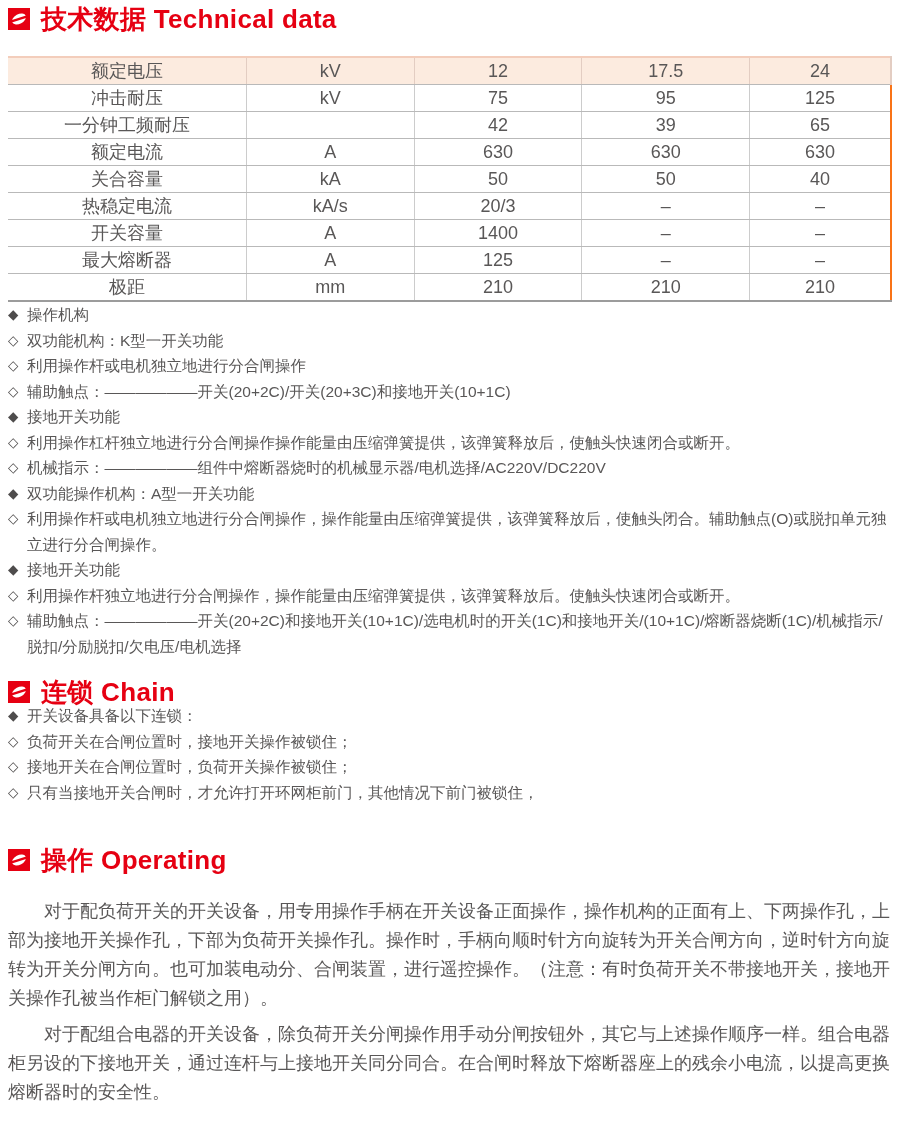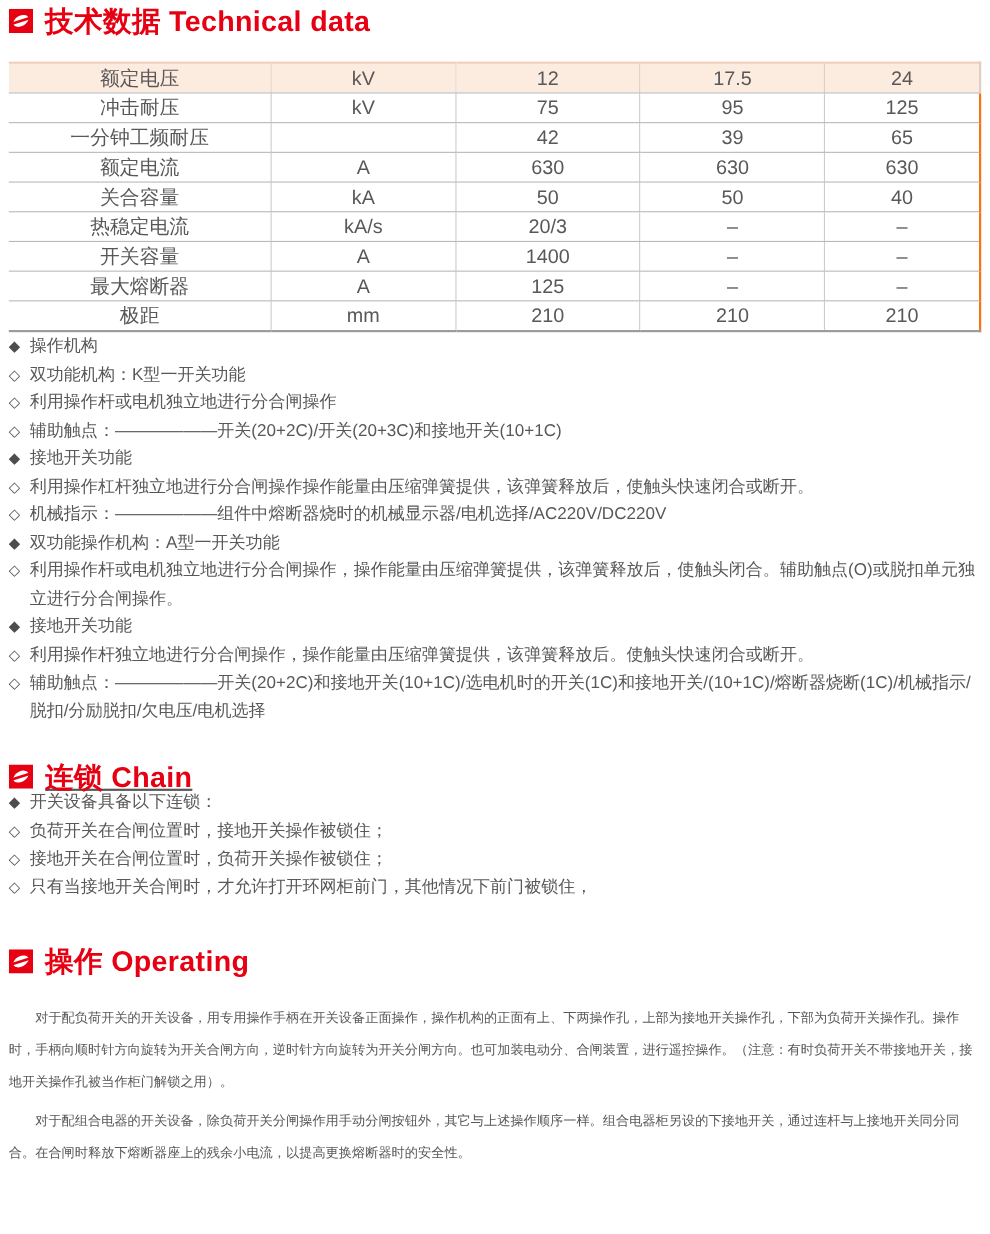--- a/index.html
+++ b/index.html
@@ -24,21 +24,21 @@
   .sec-head .logo{width:22px;height:22px;flex:0 0 22px;display:block;}
   .sec-title{
     color:var(--accent);
     font-size:26px;
     font-weight:600;
     letter-spacing:.3px;
     margin:0;
     line-height:22px;
   }
   .mt-technical{margin-top:2px;}
-  .mt-chain{margin-top:36px;text-decoration:underline;}
+  .mt-chain{margin-top:22px;}
   .mt-operating{margin-top:44px;}
 
   table.spec{
     border-collapse:collapse;
     table-layout:fixed;
     width:884px;
     margin-top:26px;
   }
   table.spec td{
     text-align:center;
@@ -75,21 +75,21 @@
     color:#4e4c4c;
   }
   ul.dlist .li-text{flex:1;}
   .mech-list{margin-top:36px;}
   .chain-list{margin-top:28px;}
   .chain-list li{line-height:27px;}
 
   .paras{margin-top:26px;}
   .paras p{
     margin:0 0 7px 0;
-    font-size:12px;
+    font-size:18px;
     line-height:29px;
     text-indent:2em;
     color:var(--text);
   }
 </style>
 </head>
 <body>
 
 <div class="page">
 

